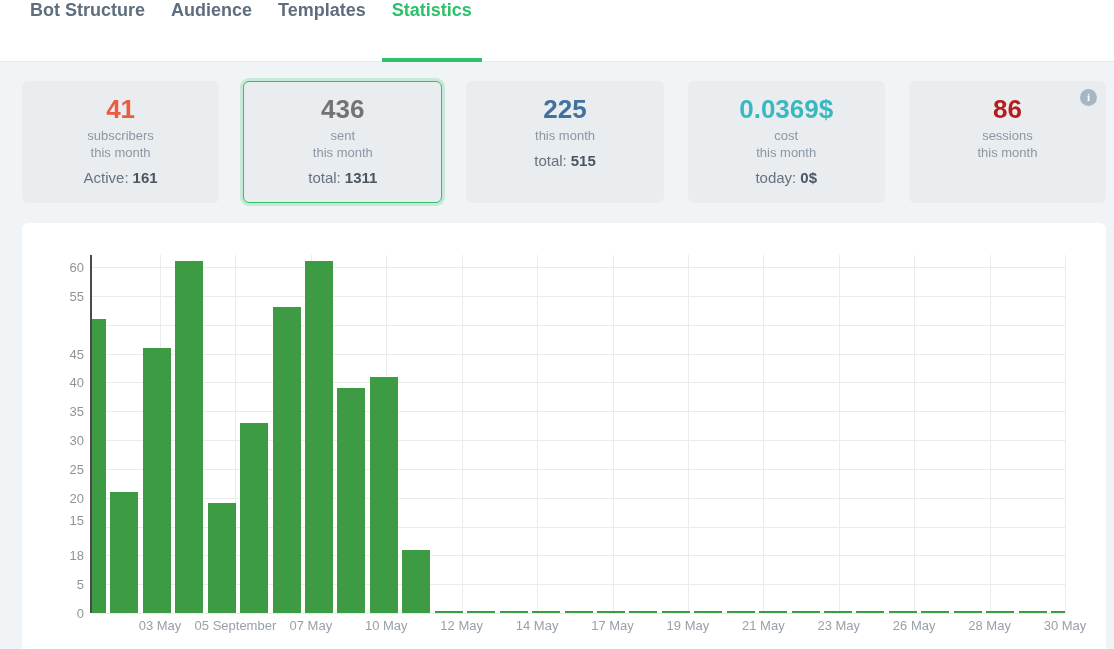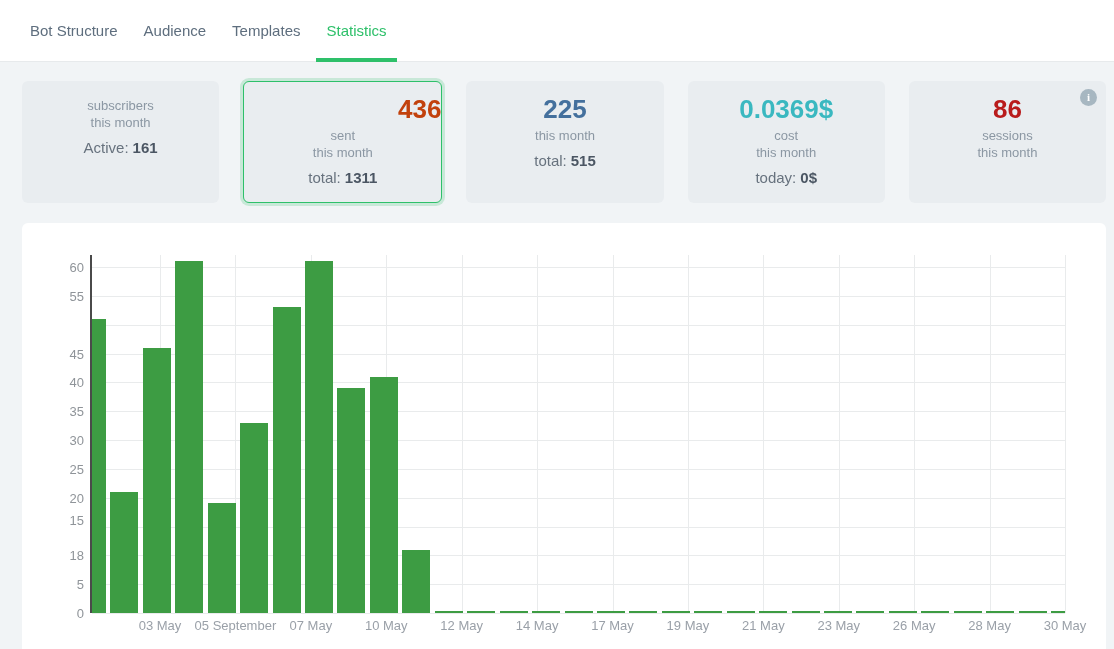--- a/index.html
+++ b/index.html
@@ -15,22 +15,22 @@
     width:1114px;height:649px;overflow:hidden;
     background:var(--page-bg);
     font-family:"Liberation Sans",sans-serif;
   }
   
   .tabbar{
     background:#fff;height:62px;display:flex;align-items:stretch;
     padding-left:20px;border-bottom:1px solid var(--divider);
   }
   .tab{
-    position:relative;display:flex;align-items:center;
-    padding:0 10px;margin-right:6px;font-size:15px;font-weight:400;
+    position:relative;display:flex;
+    padding:0 10px;margin-right:6px;font-size:18px;font-weight:700;
     color:#5e6e7e;cursor:pointer;white-space:nowrap;
   }
   .tab.active{color:var(--accent-green)}
   .tab.active::after{
     content:"";position:absolute;left:0;right:0;bottom:-1px;height:4px;
     background:var(--accent-green);
   }
   
   .cards{display:flex;gap:24px;margin:19px 8px 0 22px}
   .card{
@@ -86,31 +86,32 @@
       <span>Templates</span>
     </div>
   <div class="tab active">
       <span>Statistics</span>
     </div>
 </div>
 
 <div class="cards">
 
   <div class="card">
+    <div class="card-value" style="color: rgb(236, 91, 64);">41</div>
     <div class="card-label">
       <div>subscribers</div>
       <div>this month</div>
     </div>
     <div class="card-footer">
       <span>Active:</span><b>161</b>
     </div>
   </div>
 
   <div class="card selected">
-    <div class="card-value" style="color: #c2410c; text-align: right;">436</div>
+    <div class="card-value" style="color: #737373;">436</div>
     <div class="card-label">
       <div>sent</div>
       <div>this month</div>
     </div>
     <div class="card-footer">
       <span>total:</span><b>1311</b>
     </div>
   </div>
 
   <div class="card">

